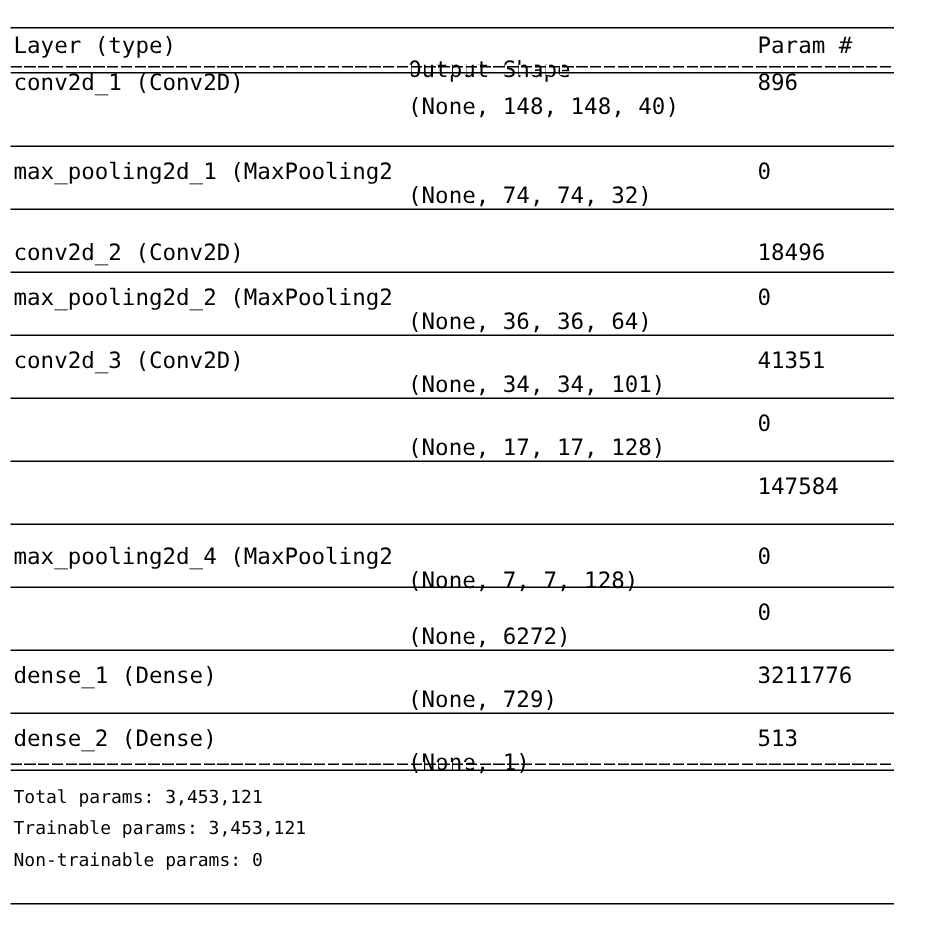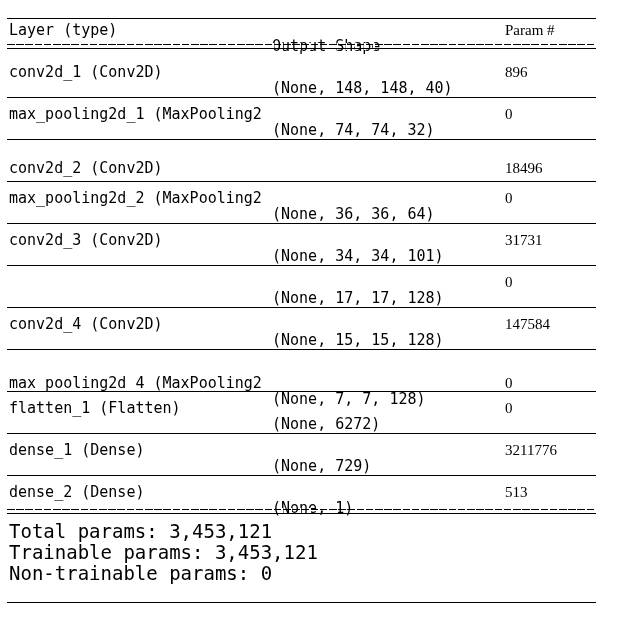--- a/index.html
+++ b/index.html
@@ -91,33 +91,33 @@
   .cell {
     position: absolute;
     top: 0;
     font-size: 15px;
     line-height: 22px;
     white-space: pre;
     letter-spacing: 0px;
   }
   .c-layer  { left: 9px;   }
   .c-shape  { left: 272px; margin-top: 16px; }
-  .c-param  { left: 505px; font-family: Liberation Serif, serif; }
+  .c-param  { left: 505px; }
 
   .header .cell { }
 
   
   .totals {
     position: absolute;
     left: 9px;
     top: 521px;
     width: 500px;
   }
   .totals .tline {
-    font-size: 19px;
+    font-size: 12px;
     line-height: 21px;
     white-space: pre;
     height: 21px;
   }
 </style>
 </head>
 <body>
 
 <div id="summary">
 
@@ -126,21 +126,21 @@
   <div class="row header" style="top:19px">
     <span class="cell c-layer">Layer (type)</span>
     <span class="cell c-shape">Output Shape</span>
     <span class="cell c-param">Param #</span>
   </div>
 
   <div class="dbl-rule" style="top:43px">
       <i></i>
     </div>
 
-  <div class="row" style="top:61px">
+  <div class="row" style="top:44px">
     <span class="cell c-layer">conv2d_1 (Conv2D)</span>
     <span class="cell c-shape">(None, 148, 148, 40)</span>
     <span class="cell c-param">896</span>
   </div>
   <div class="rule" style="top:97px"></div>
 
   <div class="row" style="top:103px">
     <span class="cell c-layer">max_pooling2d_1 (MaxPooling2</span>
     <span class="cell c-shape">(None, 74, 74, 32)</span>
     <span class="cell c-param">0</span>
@@ -156,46 +156,43 @@
   <div class="row" style="top:187px">
     <span class="cell c-layer">max_pooling2d_2 (MaxPooling2</span>
     <span class="cell c-shape">(None, 36, 36, 64)</span>
     <span class="cell c-param">0</span>
   </div>
   <div class="rule" style="top:223px"></div>
 
   <div class="row" style="top:229px">
     <span class="cell c-layer">conv2d_3 (Conv2D)</span>
     <span class="cell c-shape">(None, 34, 34, 101)</span>
-    <span class="cell c-param">31731</span>
+    <span class="cell c-param">41351</span>
   </div>
   <div class="rule" style="top:265px"></div>
 
   <div class="row" style="top:271px">
     <span class="cell c-shape">(None, 17, 17, 128)</span>
     <span class="cell c-param">0</span>
   </div>
   <div class="rule" style="top:307px"></div>
 
   <div class="row" style="top:313px">
-    <span class="cell c-layer">conv2d_4 (Conv2D)</span>
-    <span class="cell c-shape">(None, 15, 15, 128)</span>
     <span class="cell c-param">147584</span>
   </div>
   <div class="rule" style="top:349px"></div>
 
-  <div class="row" style="top:372px">
+  <div class="row" style="top:360px">
     <span class="cell c-layer">max_pooling2d_4 (MaxPooling2</span>
     <span class="cell c-shape">(None, 7, 7, 128)</span>
     <span class="cell c-param">0</span>
   </div>
   <div class="rule" style="top:391px"></div>
 
   <div class="row" style="top:397px">
-    <span class="cell c-layer">flatten_1 (Flatten)</span>
     <span class="cell c-shape">(None, 6272)</span>
     <span class="cell c-param">0</span>
   </div>
   <div class="rule" style="top:433px"></div>
 
   <div class="row" style="top:439px">
     <span class="cell c-layer">dense_1 (Dense)</span>
     <span class="cell c-shape">(None, 729)</span>
     <span class="cell c-param">3211776</span>
   </div>

